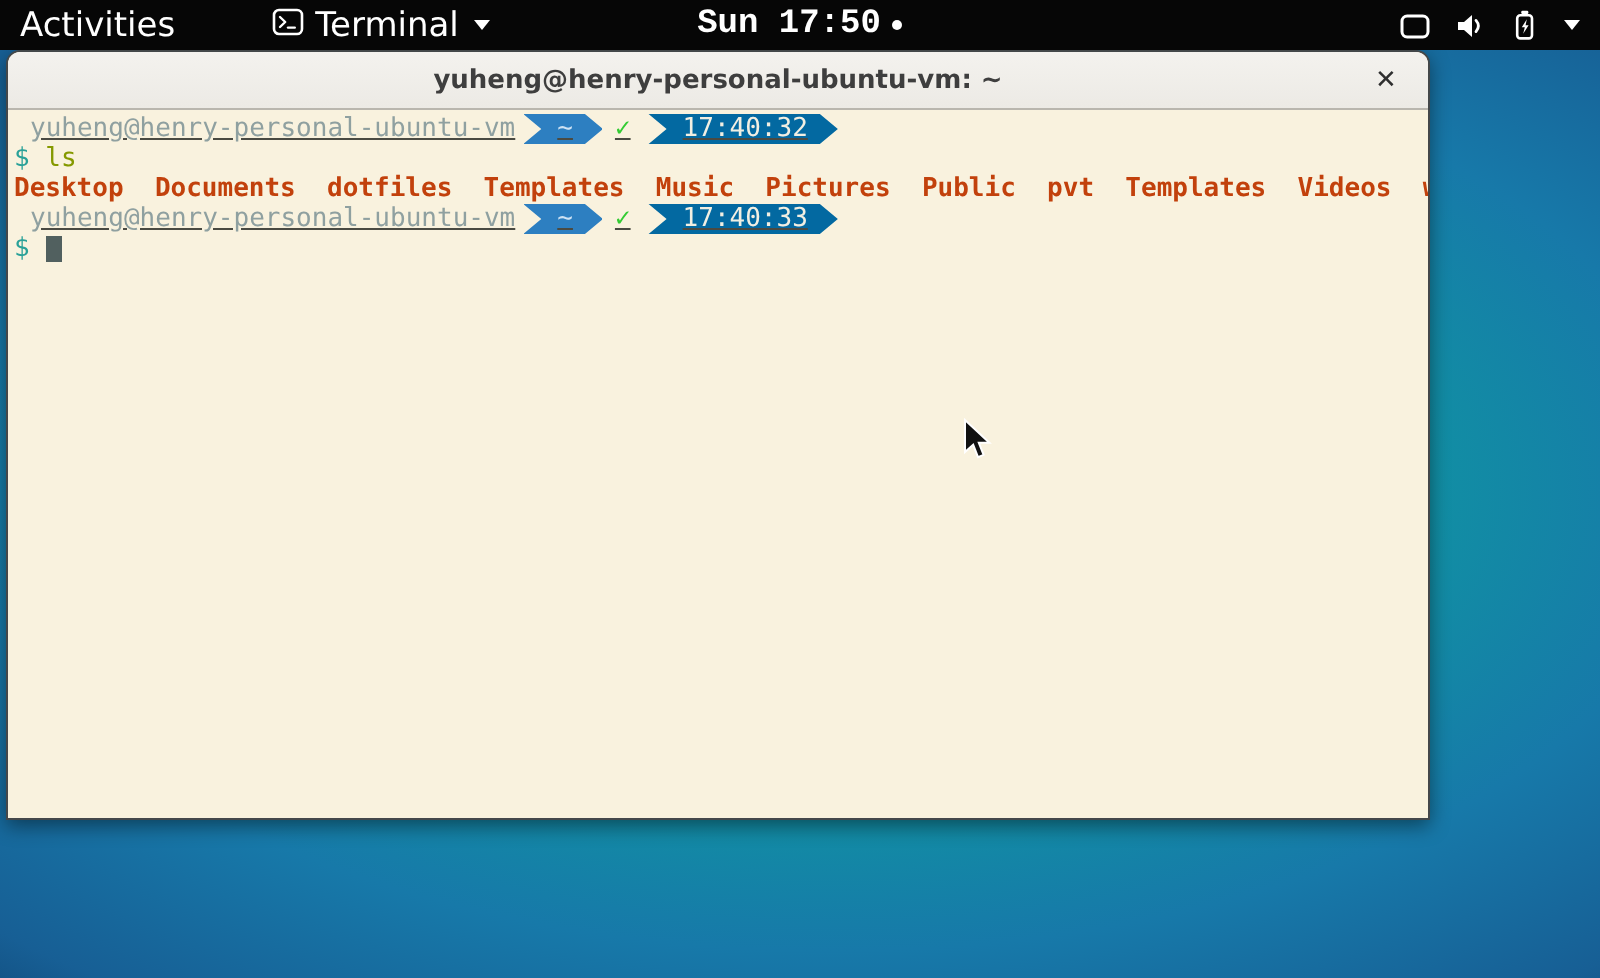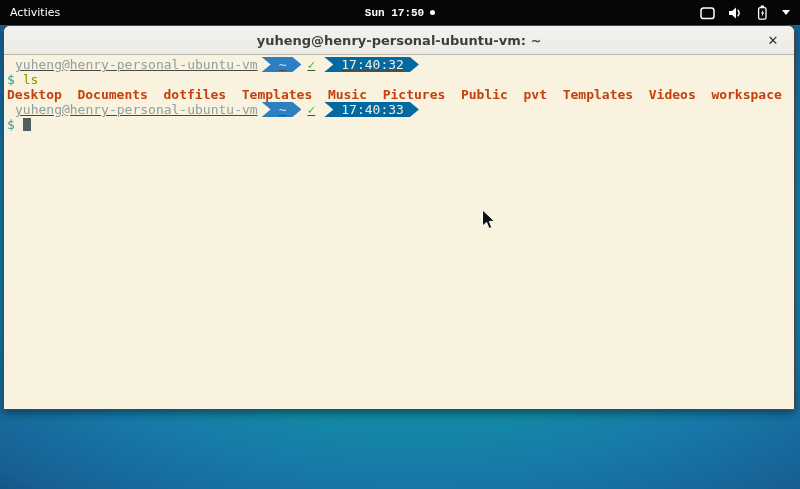--- a/index.html
+++ b/index.html
@@ -8,41 +8,41 @@
     position:relative; overflow:hidden;
     font-family:"DejaVu Sans", sans-serif;
     background: radial-gradient(ellipse 640px 340px at 52% 50%,
       #0aab9e 0%, #0f97a2 38%, #1779a9 68%, #175f95 92%, #124f80 100%);
   }
 
   
   .topbar {
     position:absolute; top:0; left:0; width:800px; height:25px;
     background:#060606; color:#fff; display:flex; align-items:center;
-    font-size:11px; z-index:30;text-align:center;
+    font-size:17px; z-index:30;text-align:center;
   }
   .tb-left { display:flex; align-items:center; height:100%; }
   .tb-item { display:flex; align-items:center; gap:6px; padding:0 10px; height:100%; cursor:default; }
   .caret-down {
     width:0; height:0; border-left:4px solid transparent;
     border-right:4px solid transparent; border-top:5px solid #fff;
     display:inline-block; margin-left:2px;
   }
   .tb-center {
     position:absolute; left:0; right:0; top:0; height:100%;
     display:flex; align-items:center; justify-content:center; gap:6px;
     font-weight:700; pointer-events:none;font-family:Liberation Mono, monospace;
   }
   .notif-dot { width:5px; height:5px; border-radius:50%; background:#fff; }
   .tb-right { margin-left:auto; display:flex; align-items:center; gap:11px; padding-right:10px; height:100%; }
   .tb-right svg { display:block; }
 
   
   .window {
-    position:absolute; left:3px; top:25px; width:792px; height:385px;
+    position:absolute; left:3px; top:25px; width:712px; height:385px;
     border:1px solid #44484a; border-radius:7px 7px 0 0;
     box-shadow:0 3px 10px rgba(0,0,0,.45);
     background:#f9f2de; z-index:10;
   }
   .titlebar {
     height:29px; background:linear-gradient(#f4f2ee,#eceae5);
     border-bottom:1px solid #b9b6ae; border-radius:6px 6px 0 0;
     position:relative; display:flex; align-items:center; justify-content:center;
     font-size:13px; font-weight:700; color:#3e3e3e;
   }
@@ -79,20 +79,31 @@
 
   .mouse-cursor { position:absolute; left:481px; top:209px; z-index:50; pointer-events:none; }
 </style>
 </head>
 <body>
 
 <div class="topbar">
   <div class="tb-left">
     <div class="tb-item">
       <span>Activities</span>
+    </div>
+    <div class="tb-item" style="margin-left:28px;">
+      <span>
+        <svg width="16" height="14" viewBox="0 0 16 14">
+          <rect x="1" y="1" width="14" height="12" rx="2.5" fill="none" stroke="#fff" stroke-width="1.3"></rect>
+          <path d="M4 4.5 L6.6 7 L4 9.5" fill="none" stroke="#fff" stroke-width="1.2" stroke-linecap="round" stroke-linejoin="round"></path>
+          <line x1="8" y1="9.8" x2="11.4" y2="9.8" stroke="#fff" stroke-width="1.2" stroke-linecap="round"></line>
+        </svg>
+      </span>
+      <span>Terminal</span>
+      <span class="caret-down"></span>
     </div>
   </div>
 
   <div class="tb-center">
     <span>Sun 17:50</span>
     <span class="notif-dot"></span>
   </div>
 
   <div class="tb-right">
     <span>

